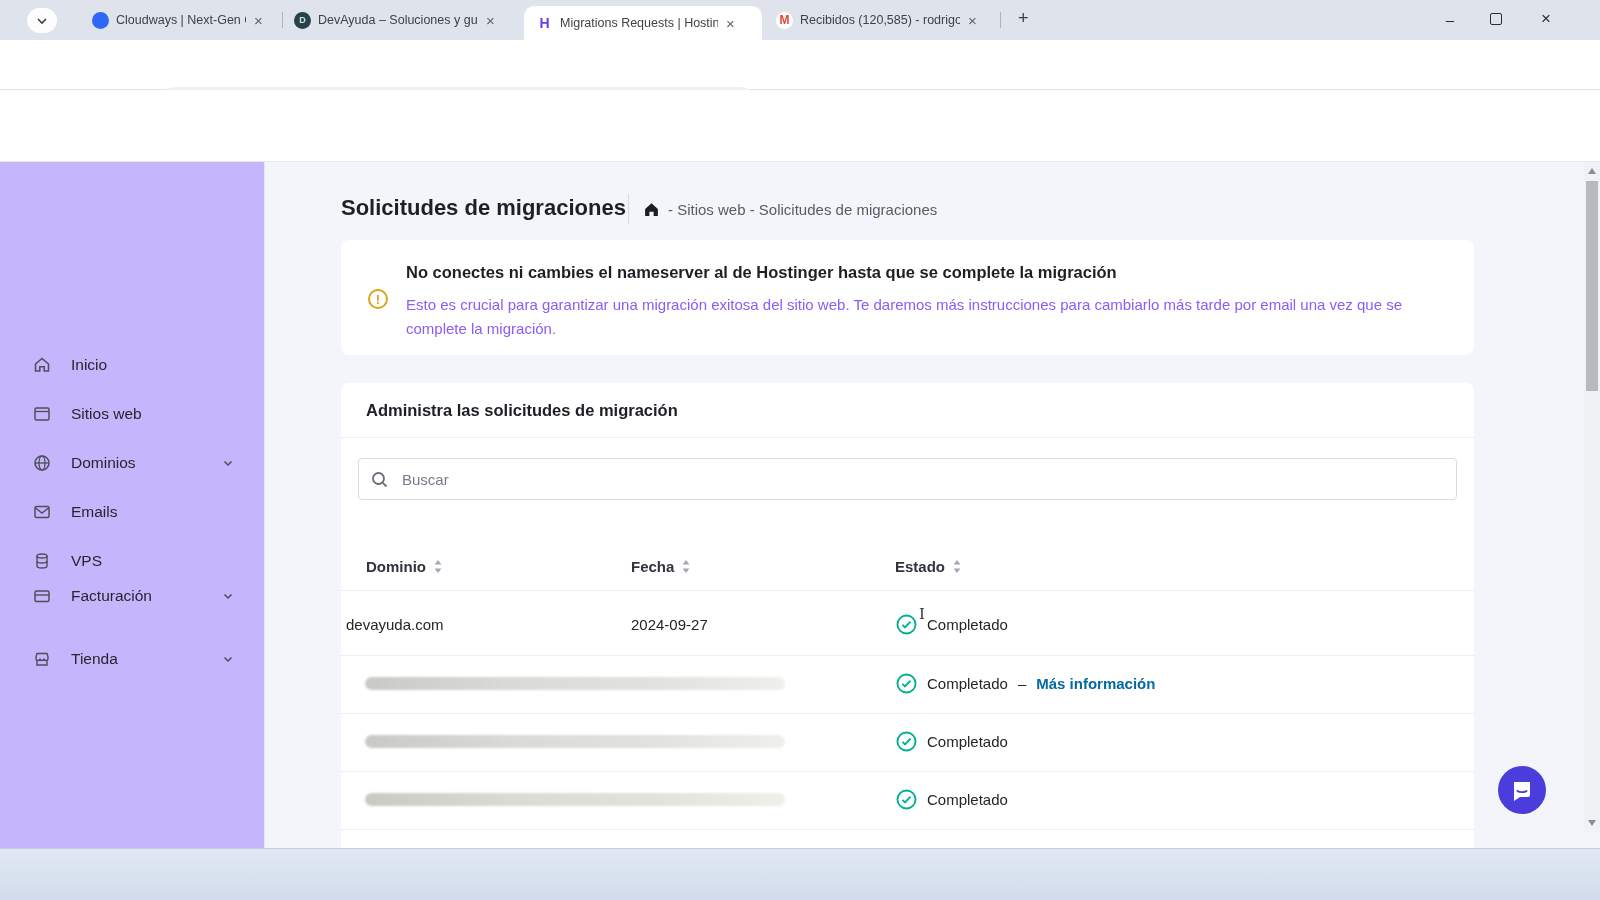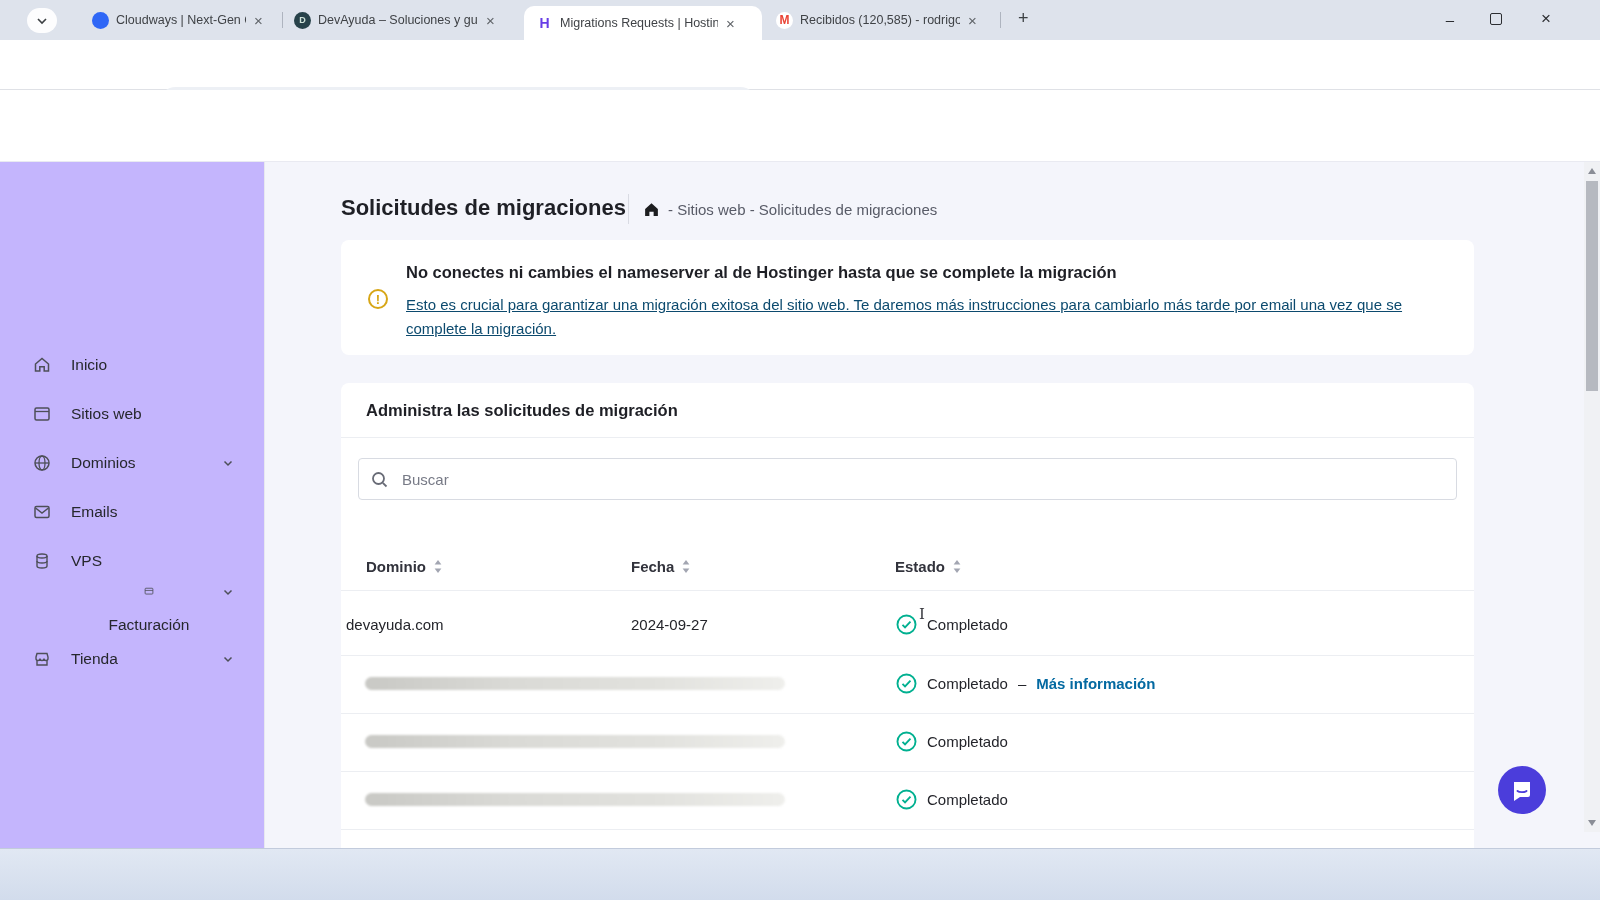--- a/index.html
+++ b/index.html
@@ -38,21 +38,21 @@
   .sitem{left:0;width:265px;height:48px;display:flex;align-items:center;padding-left:33px;box-sizing:border-box;gap:20px;font-size:15.5px;color:#26272d;}
   .schev{position:absolute;left:222px;}
   
   .main{left:265px;top:162px;width:1335px;height:686px;background:#f4f5fb;}
   .pagetitle{left:341px;top:195px;font-size:22px;font-weight:bold;color:#1f2026;}
   .titlediv{left:628px;top:194px;width:1px;height:30px;background:#d9dbe3;}
   .crumbtxt{left:668px;top:201px;font-size:15px;color:#585b67;}
   .card{background:#fff;border-radius:8px;}
   .warnicon{left:368px;top:289px;width:20px;height:20px;border:2px solid #d7a616;border-radius:50%;color:#d7a616;font-size:13px;font-weight:bold;display:flex;align-items:center;justify-content:center;box-sizing:border-box;}
   .warntitle{left:406px;top:263px;font-size:16.5px;font-weight:bold;color:#1e1f25;}
-  .warnbody{left:406px;top:293px;width:1000px;font-size:15px;line-height:24px;color:#0c4a6e;text-decoration:underline;}
+  .warnbody{left:406px;top:293px;width:1000px;font-size:15px;line-height:24px;color:#8b5cf6;}
   .cardtitle{left:366px;top:401px;font-size:16.5px;font-weight:bold;color:#1e1f25;}
   .hline{height:1px;background:#eceef2;}
   .searchbox{left:358px;top:458px;width:1099px;height:42px;background:#fff;border:1px solid #d8dbe2;border-radius:4px;display:flex;align-items:center;padding:0 12px;box-sizing:border-box;gap:12px;}
   .searchbox input{border:none;outline:none;flex:1;font-size:15px;font-family:"Liberation Sans",sans-serif;color:#33343c;background:transparent;}
   .searchbox input::placeholder{color:#777a86;}
   .th{top:558px;font-size:15px;font-weight:bold;color:#32333c;display:flex;align-items:center;gap:8px;}
   .cell{font-size:15px;color:#24252b;}
   .statuscell{display:flex;align-items:center;gap:10px;font-size:15px;color:#24252b;}
   .redact{width:420px;height:13px;border-radius:7px;background:linear-gradient(90deg,#c9c9c5,#dadad6 35%,#e2e2de 70%,#efefec);filter:blur(1.3px);}
   .linktxt{color:#0369a1;font-weight:bold;}
@@ -221,21 +221,21 @@
       <span>Emails</span>
     </div>
     <div class="abs sitem" style="top:375px;">
       <svg width="18" height="18" viewBox="0 0 18 18">
           <ellipse cx="9" cy="4" rx="5" ry="2" fill="none" stroke="#4d4f58" stroke-width="1.4"></ellipse>
           <path d="M4 4v10c0 1.1 2.2 2 5 2s5-.9 5-2V4" fill="none" stroke="#4d4f58" stroke-width="1.4"></path>
           <path d="M4 9c0 1.1 2.2 2 5 2s5-.9 5-2" fill="none" stroke="#4d4f58" stroke-width="1.3"></path>
         </svg>
       <span>VPS</span>
     </div>
-    <div class="abs sitem" style="top:424px;flex-direction:column;">
+    <div class="abs sitem" style="top:410px;">
       <svg width="18" height="18" viewBox="0 0 18 18">
           <rect x="2" y="4" width="14" height="10.5" rx="1.5" fill="none" stroke="#4d4f58" stroke-width="1.5"></rect>
           <line x1="2" y1="8" x2="16" y2="8" stroke="#4d4f58" stroke-width="1.4"></line>
         </svg>
       <span>Facturación</span>
       <svg class="schev" width="12" height="12" viewBox="0 0 12 12">
           <path d="M2.5 4.5l3.5 3.5 3.5-3.5" stroke="#4d4f58" stroke-width="1.5" fill="none"></path>
         </svg>
     </div>
     <div class="abs sitem" style="top:473px;">

